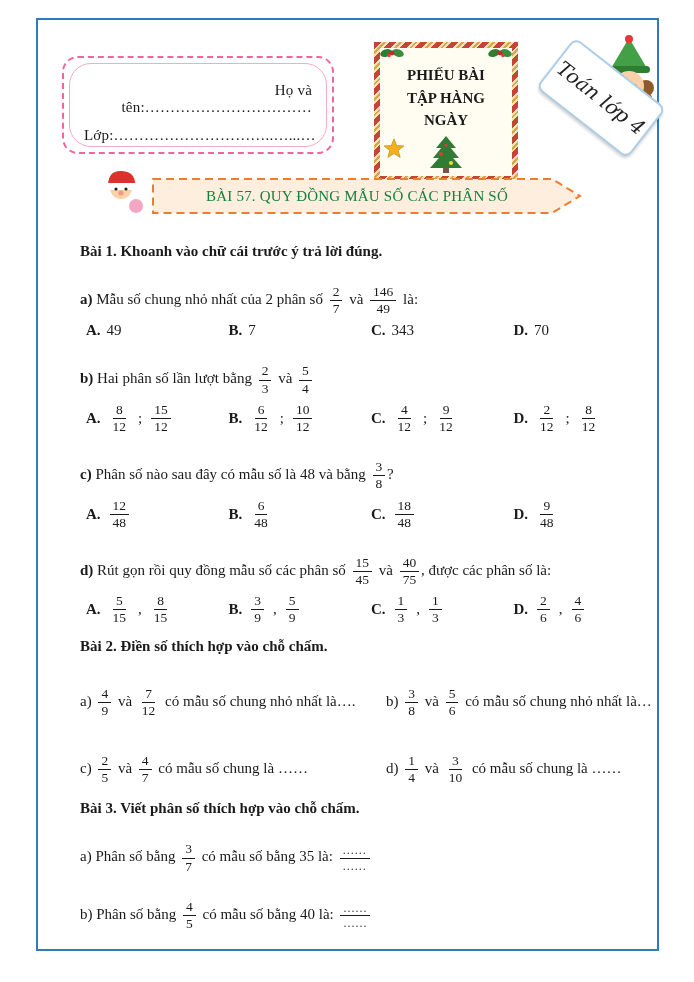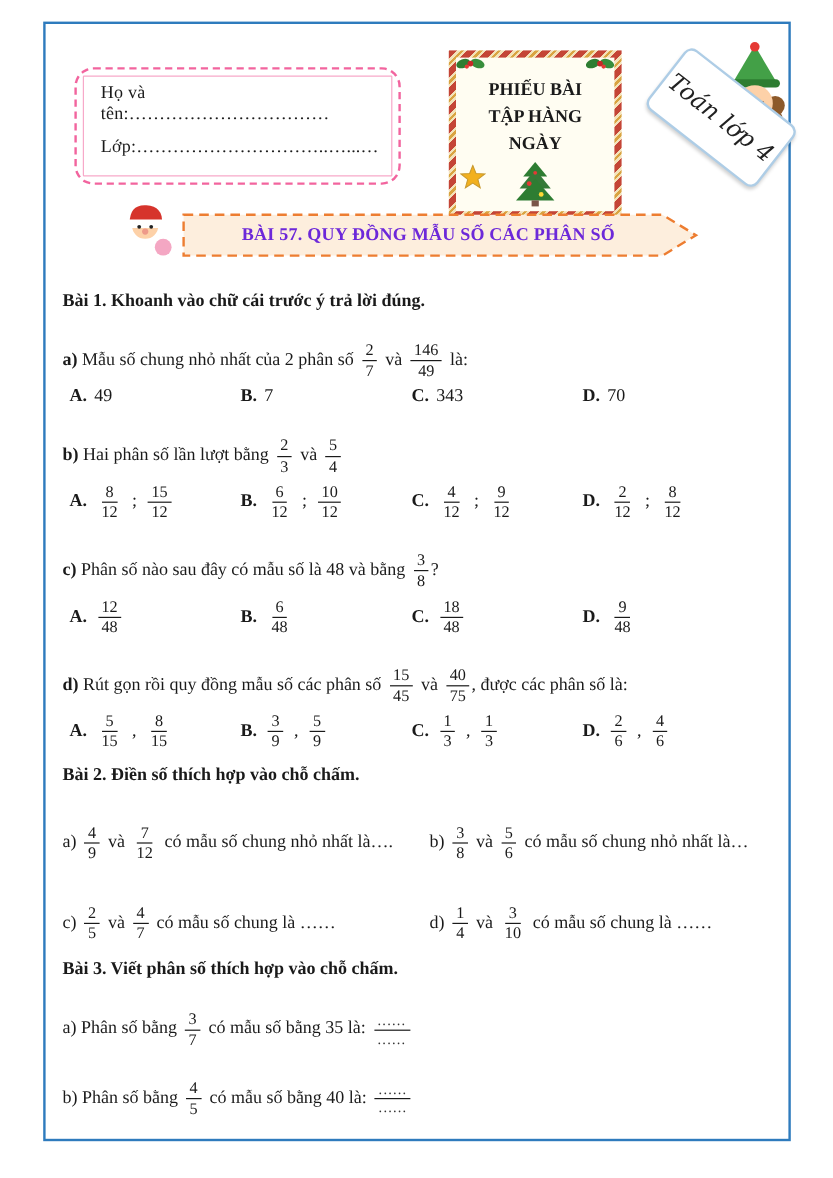--- a/index.html
+++ b/index.html
@@ -4,21 +4,21 @@
 <style>
   html,body{margin:0;padding:0;}
   body{
     width:694px;height:982px;position:relative;background:#ffffff;
     font-family:"Liberation Serif",serif;color:#1a1a1a;overflow:hidden;
   }
   .page-border{position:absolute;left:36px;top:18px;width:619px;height:929px;border:2px solid #2e7bbd;}
 
   
   .name-box{position:absolute;left:62px;top:56px;width:268px;height:94px;border:2px dashed #f2649e;border-radius:16px;background:#fff;}
-  .name-box-inner{position:absolute;inset:5px;border:1px solid #f7a9c9;border-radius:1px;padding:6px 14px 0;}
+  .name-box-inner{position:absolute;inset:5px;border:1px solid #f7a9c9;border-radius:22px;padding:18px 14px 0;text-align:right;}
   .name-box-inner p{font-size:15px;margin:0 0 11px;letter-spacing:.2px;}
 
   
   .title-box{position:absolute;left:374px;top:42px;width:132px;height:128px;padding:6px;
     background:repeating-linear-gradient(135deg,#c44536 0 5px,#f3e2b9 5px 7px,#d9a441 7px 9px,#f3e2b9 9px 11px);}
   .title-box-inner{position:relative;width:100%;height:100%;background:#fffdf2;display:flex;flex-direction:column;align-items:center;padding-top:16px;box-sizing:border-box;}
   .title-text{font-weight:bold;font-size:15px;text-align:center;line-height:1.5;z-index:2;}
   .holly-l{position:absolute;left:-2px;top:-3px;}
   .holly-r{position:absolute;right:-2px;top:-3px;}
   .star-deco{position:absolute;left:3px;bottom:12px;}
@@ -28,24 +28,24 @@
   .tag{position:absolute;left:543px;top:66px;width:112px;height:60px;background:#fff;border:2px solid #aecde6;border-radius:8px;
     transform:rotate(38deg);display:flex;align-items:center;justify-content:center;box-shadow:1px 2px 3px rgba(0,0,0,.18);z-index:2;}
   .tag span{font-family:"DejaVu Serif",serif;font-style:italic;font-size:20px;color:#222;}
   .elf{position:absolute;left:598px;top:34px;z-index:1;}
 
   
   .santa{position:absolute;left:92px;top:164px;}
   .banner{position:absolute;left:150px;top:176px;width:436px;height:40px;}
   .banner svg{position:absolute;left:0;top:0;}
   .banner-text{position:absolute;left:0;top:0;width:414px;height:40px;display:flex;align-items:center;justify-content:center;
-    font-weight:bold;font-size:15px;color:#6d28d9;letter-spacing:.2px;text-align:right;}
+    font-weight:normal;font-size:15px;color:#15803d;letter-spacing:.2px;text-align:right;}
 
   
-  .sheet{position:absolute;left:52px;top:232px;width:576px;font-size:15px;}
+  .sheet{position:absolute;left:80px;top:232px;width:576px;font-size:15px;}
   .ex-title{font-weight:bold;margin:11px 0 4px;}
   .qline{margin:9px 0 3px;}
   .qline .qk{font-weight:bold;}
   p{margin:0;}
   .qline{display:block;margin-top:24px;}
   .frac{display:inline-flex;flex-direction:column;align-items:center;vertical-align:middle;margin:0 3px;font-size:13.5px;line-height:1.2;}
   .frac .num{border-bottom:1px solid #1a1a1a;padding:0 3px;}
   .frac .den{padding:0 3px;}
   .frac.ans .num,.frac.ans .den{font-size:12px;letter-spacing:1px;color:#333;}
   .tight{margin-left:-5px;}

